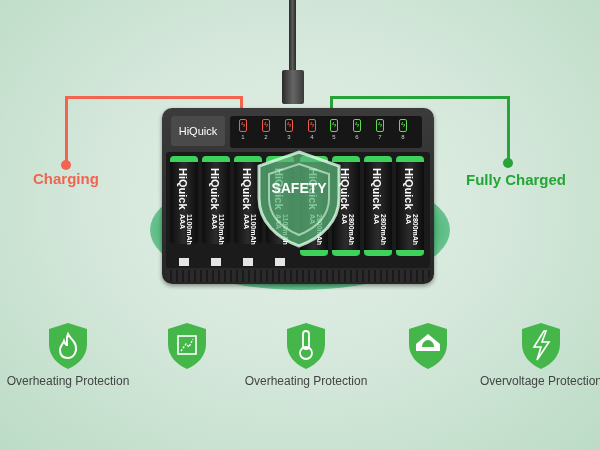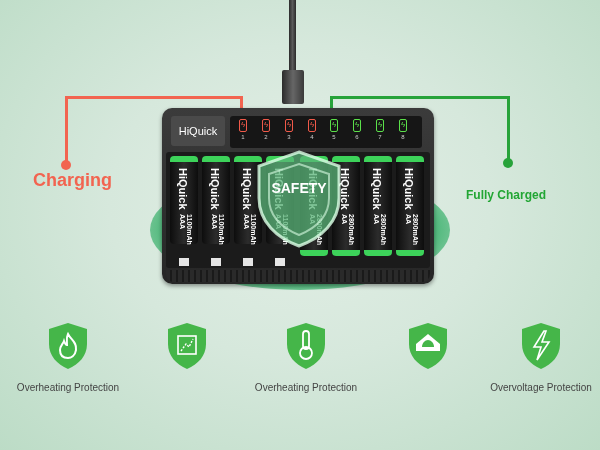--- a/index.html
+++ b/index.html
@@ -18,22 +18,22 @@
     
     .line-red-h { left: 65px; top: 96px; width: 178px; height: 3px; background: #f26450; }
     .line-red-v1 { left: 65px; top: 96px; width: 3px; height: 68px; background: #f26450; }
     .line-red-v2 { left: 240px; top: 96px; width: 3px; height: 36px; background: #f26450; }
     .dot-red { left: 61px; top: 160px; width: 10px; height: 10px; border-radius: 50%; background: #f26450; }
     .line-green-h { left: 330px; top: 96px; width: 180px; height: 3px; background: #27a33a; }
     .line-green-v1 { left: 507px; top: 96px; width: 3px; height: 66px; background: #27a33a; }
     .line-green-v2 { left: 330px; top: 96px; width: 3px; height: 36px; background: #27a33a; }
     .dot-green { left: 503px; top: 158px; width: 10px; height: 10px; border-radius: 50%; background: #27a33a; }
 
-    .label-charging { left: 33px; top: 170px; font-size: 18px; font-weight: bold; color: #f26450; }
-    .label-full { left: 466px; top: 188px; font-size: 12px; font-weight: bold; color: #22a634; }
+    .label-charging { left: 33px; top: 170px; font-size: 15px; font-weight: bold; color: #f26450; }
+    .label-full { left: 466px; top: 171px; font-size: 15px; font-weight: bold; color: #22a634; }
 
     
     .glow { left: 150px; top: 170px; width: 300px; height: 120px; border-radius: 50%;
       background: radial-gradient(ellipse at center, rgba(60,190,110,0.95) 0%, rgba(40,170,95,0.85) 60%, rgba(40,170,95,0) 100%); }
 
     
     .charger { left: 162px; top: 108px; width: 272px; height: 176px; border-radius: 10px;
       background: linear-gradient(180deg,#3b3b3b,#262626); box-shadow: 0 2px 4px rgba(0,0,0,0.4); }
     .brand-panel { left: 171px; top: 116px; width: 54px; height: 30px; border-radius: 3px; background: #4a4a4a;
       color: #fff; font-size: 11px; display: flex; align-items: center; justify-content: center; }
@@ -53,21 +53,21 @@
     .base-strip { left: 166px; top: 270px; width: 264px; height: 12px; background: repeating-linear-gradient(90deg,#2a2a2a 0 4px,#1a1a1a 4px 6px); border-radius: 0 0 8px 8px; }
     .contact { position: absolute; width: 10px; height: 8px; background: #e5e5e5; top: 106px; }
 
     
     .shield { left: 253px; top: 150px; width: 92px; height: 98px; }
     .safety-text { left: 253px; top: 180px; width: 92px; text-align: center; color: #fff; font-size: 14px; font-weight: bold; }
 
     
     .feature { position: absolute; top: 322px; width: 130px; text-align: center; }
     .feature .icon { width: 42px; height: 48px; margin: 0 auto; }
-    .feature .ftext { font-size: 10px; color: #444; margin-top: 8px; white-space: nowrap; }
+    .feature .ftext { font-size: 12px; color: #444; white-space: nowrap; }
   </style>
 </head>
 <body>
 
 <div class="abs cable"></div>
 <div class="abs plug"></div>
 
 <div class="abs line-red-h"></div>
 <div class="abs line-red-v1"></div>
 <div class="abs line-red-v2"></div>

